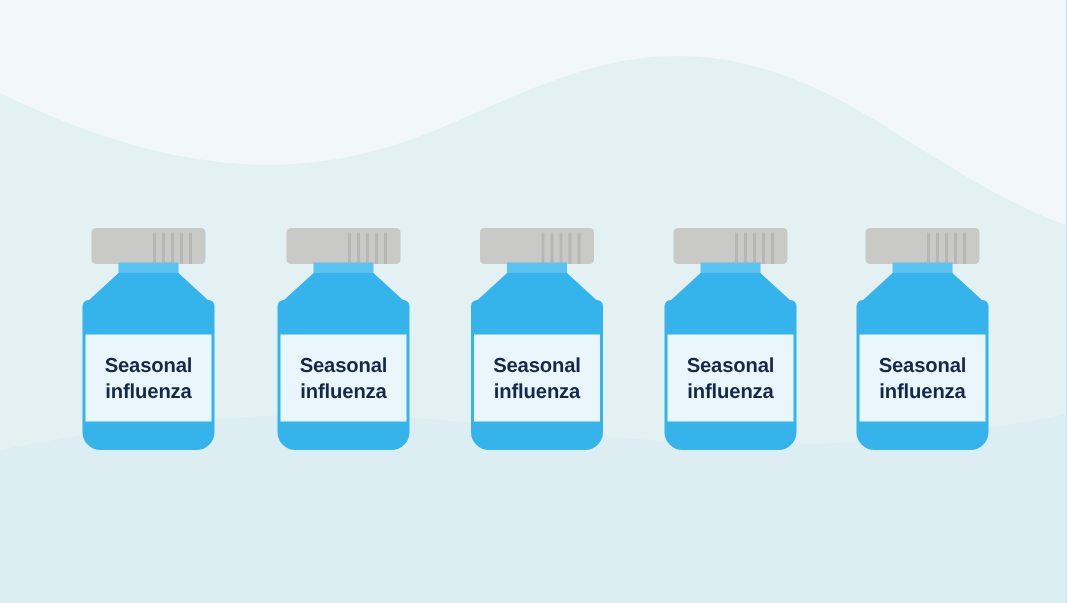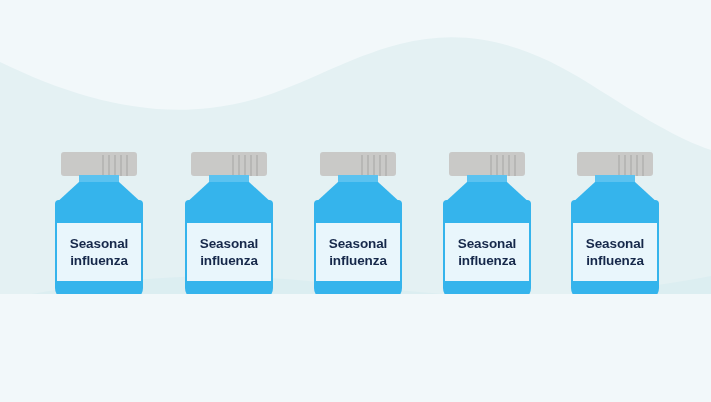--- a/index.html
+++ b/index.html
@@ -10,21 +10,21 @@
     width: 711px;
     height: 402px;
     overflow: hidden;
     font-family: "Liberation Sans", sans-serif;
     background: #f2f8fa;
   }
 
   #scene {
     position: relative;
     width: 711px;
-    height: 294px;
+    height: 402px;
     overflow: hidden;
     background: #3b82f6;
   }
 
   
   .bg-layer {
     position: absolute;
     left: 0;
     top: 0;
     width: 711px;

